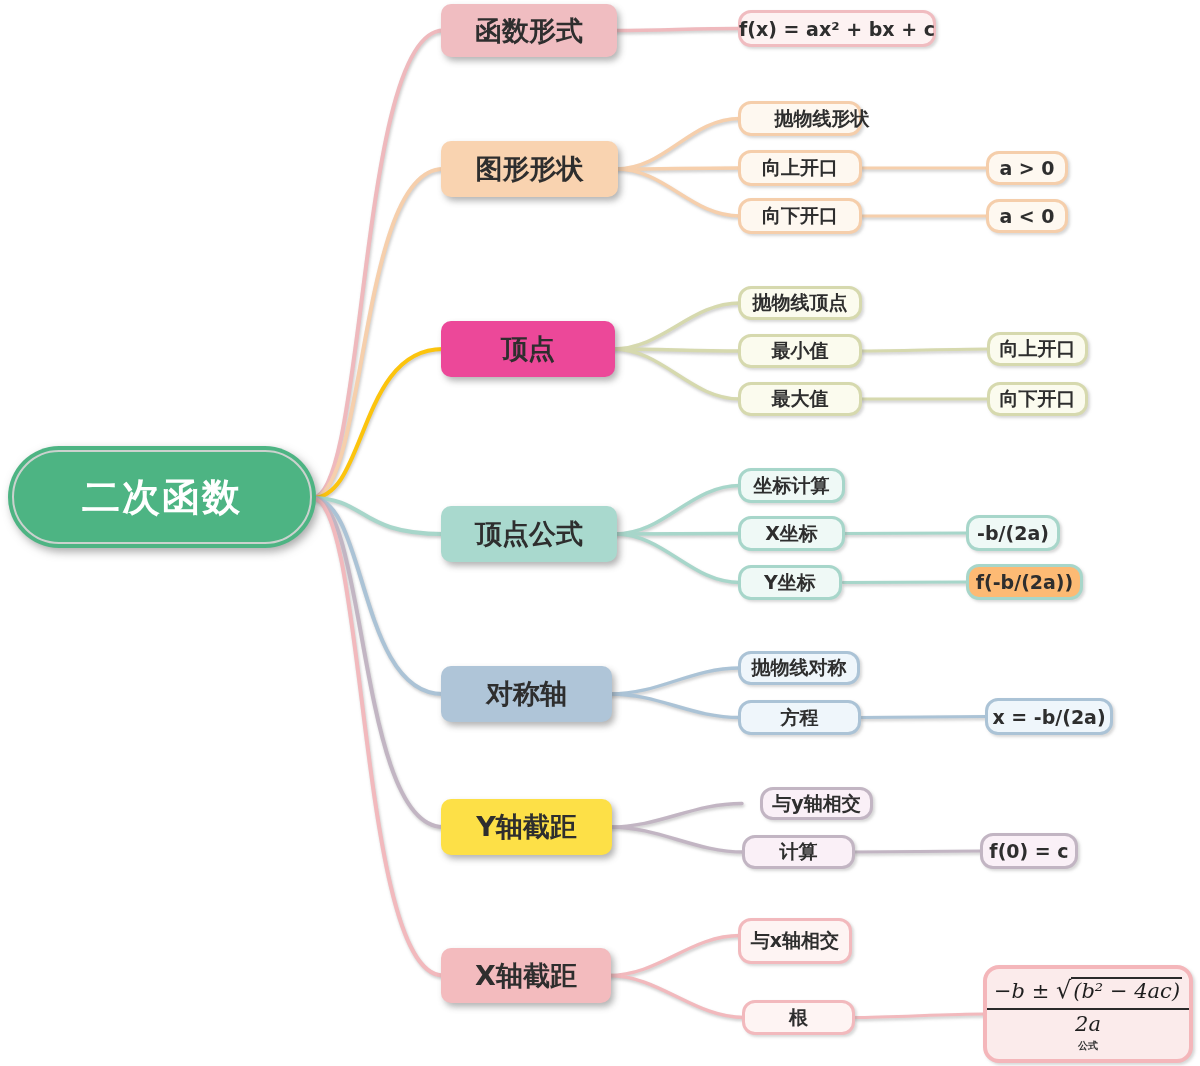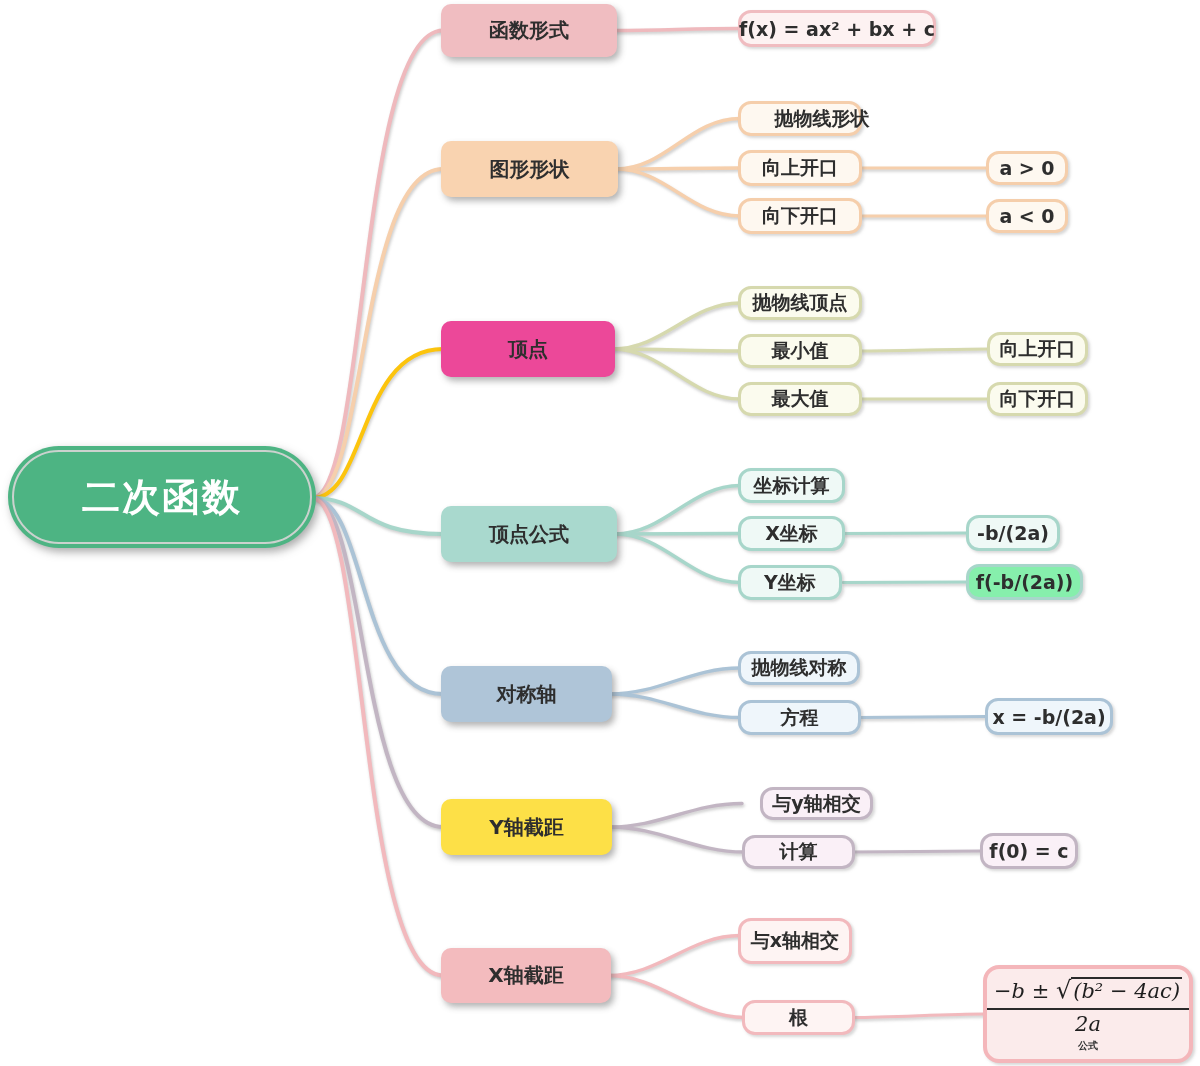--- a/index.html
+++ b/index.html
@@ -2,21 +2,21 @@
 <html><head>
 <meta charset="utf-8">
 <style>
   html,body{margin:0;padding:0;background:#fff;}
   #stage{position:relative;width:1200px;height:1066px;background:#fff;overflow:hidden;
          font-family:"DejaVu Sans","Liberation Sans",sans-serif;}
   #wires{position:absolute;left:0;top:0;filter:drop-shadow(1.5px 2.5px 1.5px rgba(70,70,70,.28));}
   #wires path{fill:none;stroke-linecap:round;}
   .node{position:absolute;display:flex;align-items:center;justify-content:center;
         box-sizing:border-box;font-weight:bold;color:#2E2E2E;white-space:nowrap;z-index:2;}
-  .branch{border-radius:10px;font-size:20px;box-shadow:3px 4px 6px rgba(90,90,90,.45);}
+  .branch{border-radius:10px;font-size:27px;box-shadow:3px 4px 6px rgba(90,90,90,.45);}
   .child,.leaf{border-radius:13px;border:3px solid;font-size:19px;
                box-shadow:2px 2px 3px rgba(140,140,140,.35);background:#fff;}
   .root{border-radius:52px;font-size:38px;color:#fff;letter-spacing:2px;
         box-shadow:3px 4px 8px rgba(90,90,90,.5);}
   .root::before{content:"";position:absolute;inset:4px;border:2.5px solid var(--ring,#CBD2CE);
         border-radius:47px;pointer-events:none;}
   .formula-leaf{flex-direction:column;border-width:4px;border-radius:16px;font-weight:normal;}
   .math-frac{display:inline-block;text-align:center;font-family:"DejaVu Serif","Liberation Serif",serif;
         font-style:italic;font-size:21px;color:#1f1f1f;line-height:1.25;}
   .math-num{display:block;border-bottom:2px solid #2a2a2a;padding:0 7px 3px;}
@@ -77,21 +77,21 @@
     <div class="node child" style="left: 738px; top: 286px; width: 124px; height: 34px; background: rgb(251, 251, 238); border-color: rgb(214, 217, 174);">抛物线顶点</div>
     <div class="node child" style="left: 738px; top: 334px; width: 124px; height: 34px; background: rgb(251, 251, 238); border-color: rgb(214, 217, 174);">最小值</div>
     <div class="node leaf" style="left: 987px; top: 332px; width: 101px; height: 34px; background: rgb(251, 251, 238); border-color: rgb(214, 217, 174);">向上开口</div>
     <div class="node child" style="left: 738px; top: 382px; width: 124px; height: 34px; background: rgb(251, 251, 238); border-color: rgb(214, 217, 174);">最大值</div>
     <div class="node leaf" style="left: 987px; top: 382px; width: 101px; height: 34px; background: rgb(251, 251, 238); border-color: rgb(214, 217, 174);">向下开口</div>
     <div class="node branch" style="left: 441px; top: 506px; width: 176px; height: 56px; background: rgb(169, 217, 206);">顶点公式</div>
     <div class="node child" style="left: 738px; top: 468px; width: 107px; height: 35px; background: rgb(239, 249, 246); border-color: rgb(167, 214, 202);">坐标计算</div>
     <div class="node child" style="left: 738px; top: 516px; width: 107px; height: 35px; background: rgb(239, 249, 246); border-color: rgb(167, 214, 202);">X坐标</div>
     <div class="node leaf" style="left: 966px; top: 515px; width: 94px; height: 36px; background: rgb(239, 249, 246); border-color: rgb(167, 214, 202);">-b/(2a)</div>
     <div class="node child" style="left: 738px; top: 565px; width: 104px; height: 35px; background: rgb(239, 249, 246); border-color: rgb(167, 214, 202);">Y坐标</div>
-    <div class="node leaf" style="left: 966px; top: 564px; width: 117px; height: 36px; background: #86efac; border-color: rgb(167, 214, 202);">f(-b/(2a))</div>
+    <div class="node leaf" style="left: 966px; top: 564px; width: 117px; height: 36px; background: #fdba74; border-color: rgb(167, 214, 202);">f(-b/(2a))</div>
     <div class="node branch" style="left: 441px; top: 666px; width: 171px; height: 56px; background: rgb(175, 197, 216);">对称轴</div>
     <div class="node child" style="left: 738px; top: 651px; width: 122px; height: 34px; background: rgb(239, 246, 251); border-color: rgb(171, 195, 214);">抛物线对称</div>
     <div class="node child" style="left: 738px; top: 700px; width: 123px; height: 35px; background: rgb(239, 246, 251); border-color: rgb(171, 195, 214);">方程</div>
     <div class="node leaf" style="left: 985px; top: 698px; width: 128px; height: 37px; background: rgb(239, 246, 251); border-color: rgb(171, 195, 214);">x = -b/(2a)</div>
     <div class="node branch" style="left: 441px; top: 799px; width: 171px; height: 56px; background: #fde047;">Y轴截距</div>
     <div class="node child" style="left: 760px; top: 787px; width: 113px; height: 33px; background: rgb(250, 240, 247); border-color: rgb(194, 181, 195);">与y轴相交</div>
     <div class="node child" style="left: 742px; top: 835px; width: 113px; height: 34px; background: rgb(250, 240, 247); border-color: rgb(194, 181, 195);">计算</div>
     <div class="node leaf" style="left: 980px; top: 833px; width: 98px; height: 36px; background: rgb(250, 240, 247); border-color: rgb(194, 181, 195);">f(0) = c</div>
     <div class="node branch" style="left: 441px; top: 948px; width: 170px; height: 55px; background: rgb(243, 187, 190);">X轴截距</div>
     <div class="node child" style="left: 738px; top: 918px; width: 114px; height: 46px; background: rgb(254, 244, 243); border-color: rgb(242, 185, 189);">与x轴相交</div>

